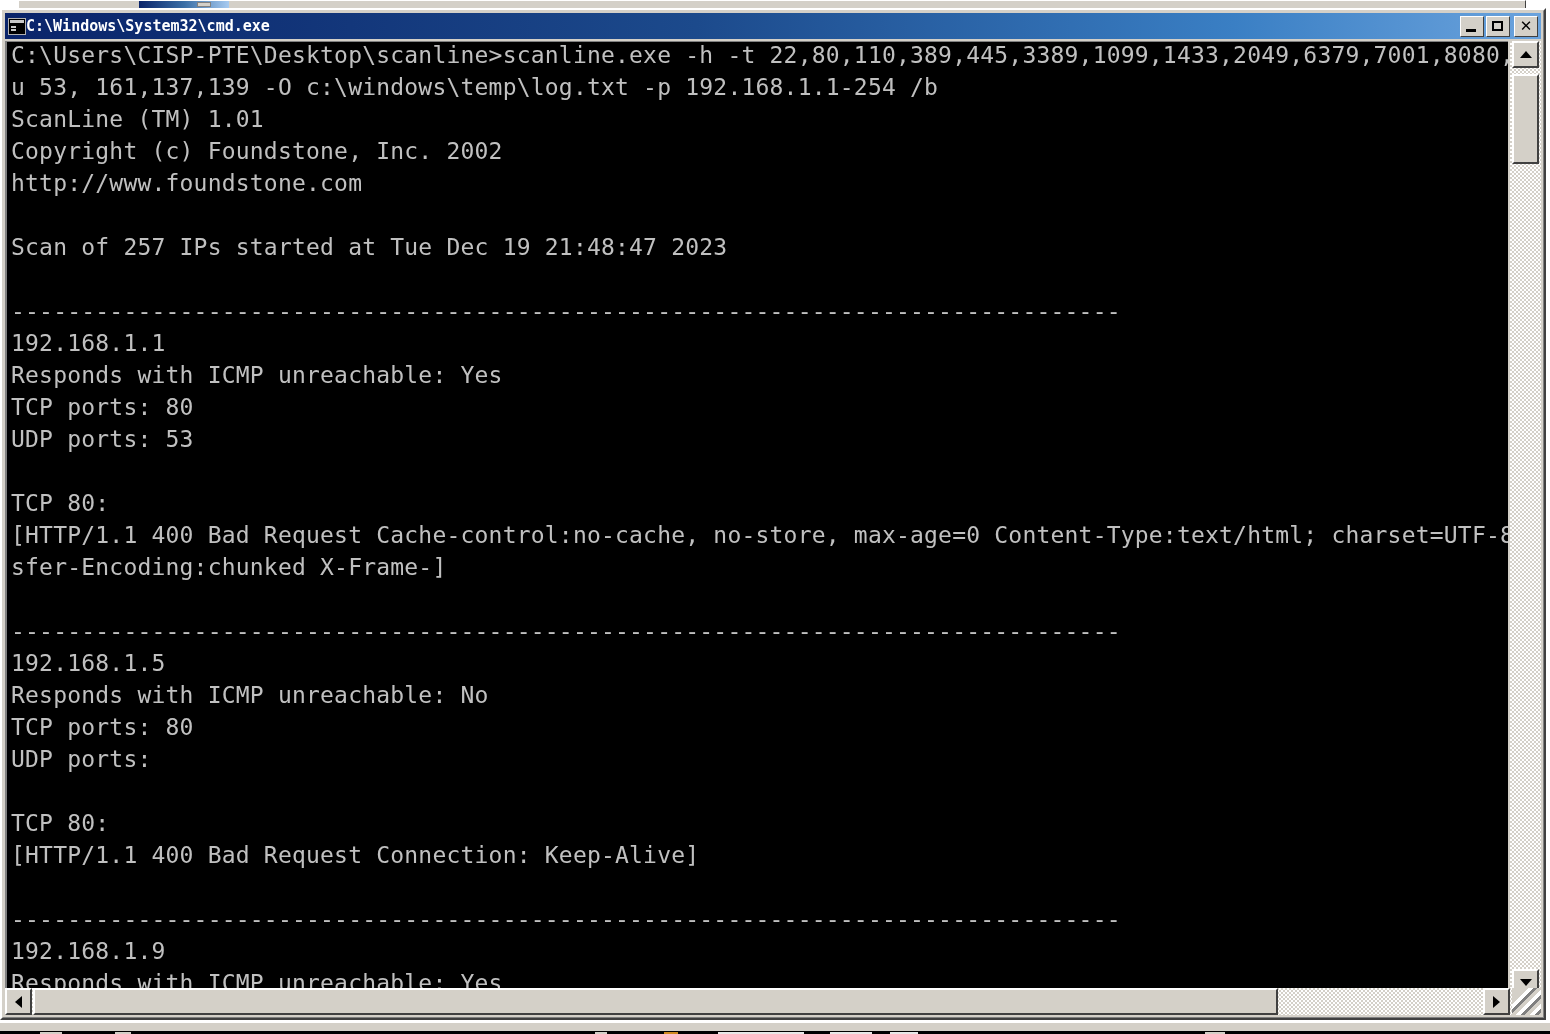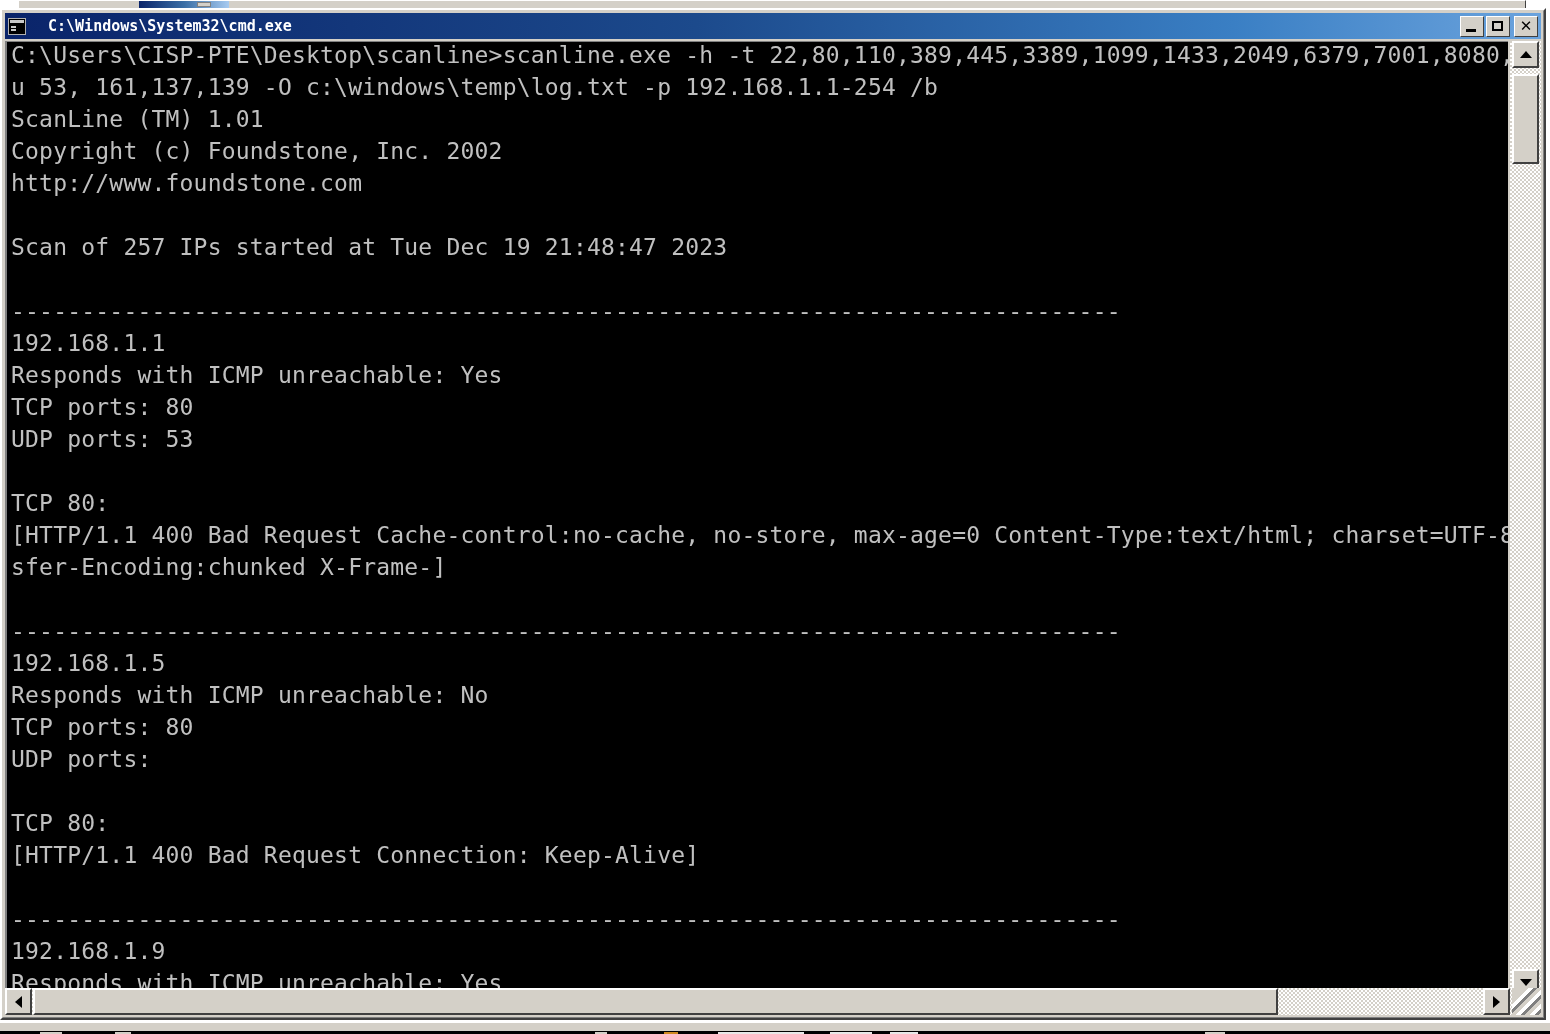--- a/index.html
+++ b/index.html
@@ -102,21 +102,21 @@
     left: 2px; top: 7px;
     width: 5px; height: 2px;
     background: #c8c8c8;
     box-shadow: 0 3px 0 0 #c8c8c8;
   }
   #titlebar-text {
     color: #ffffff;
     font-family: "DejaVu Sans Mono", monospace;
     font-size: 15px;
     font-weight: bold;
-    margin-left: 22px;
+    margin-left: 0;
     letter-spacing: 0px;
     white-space: nowrap;
   }
   #titlebar-buttons {
     margin-left: auto;
     display: flex;
     align-items: center;
     margin-right: 3px;
     gap: 2px;
   }

